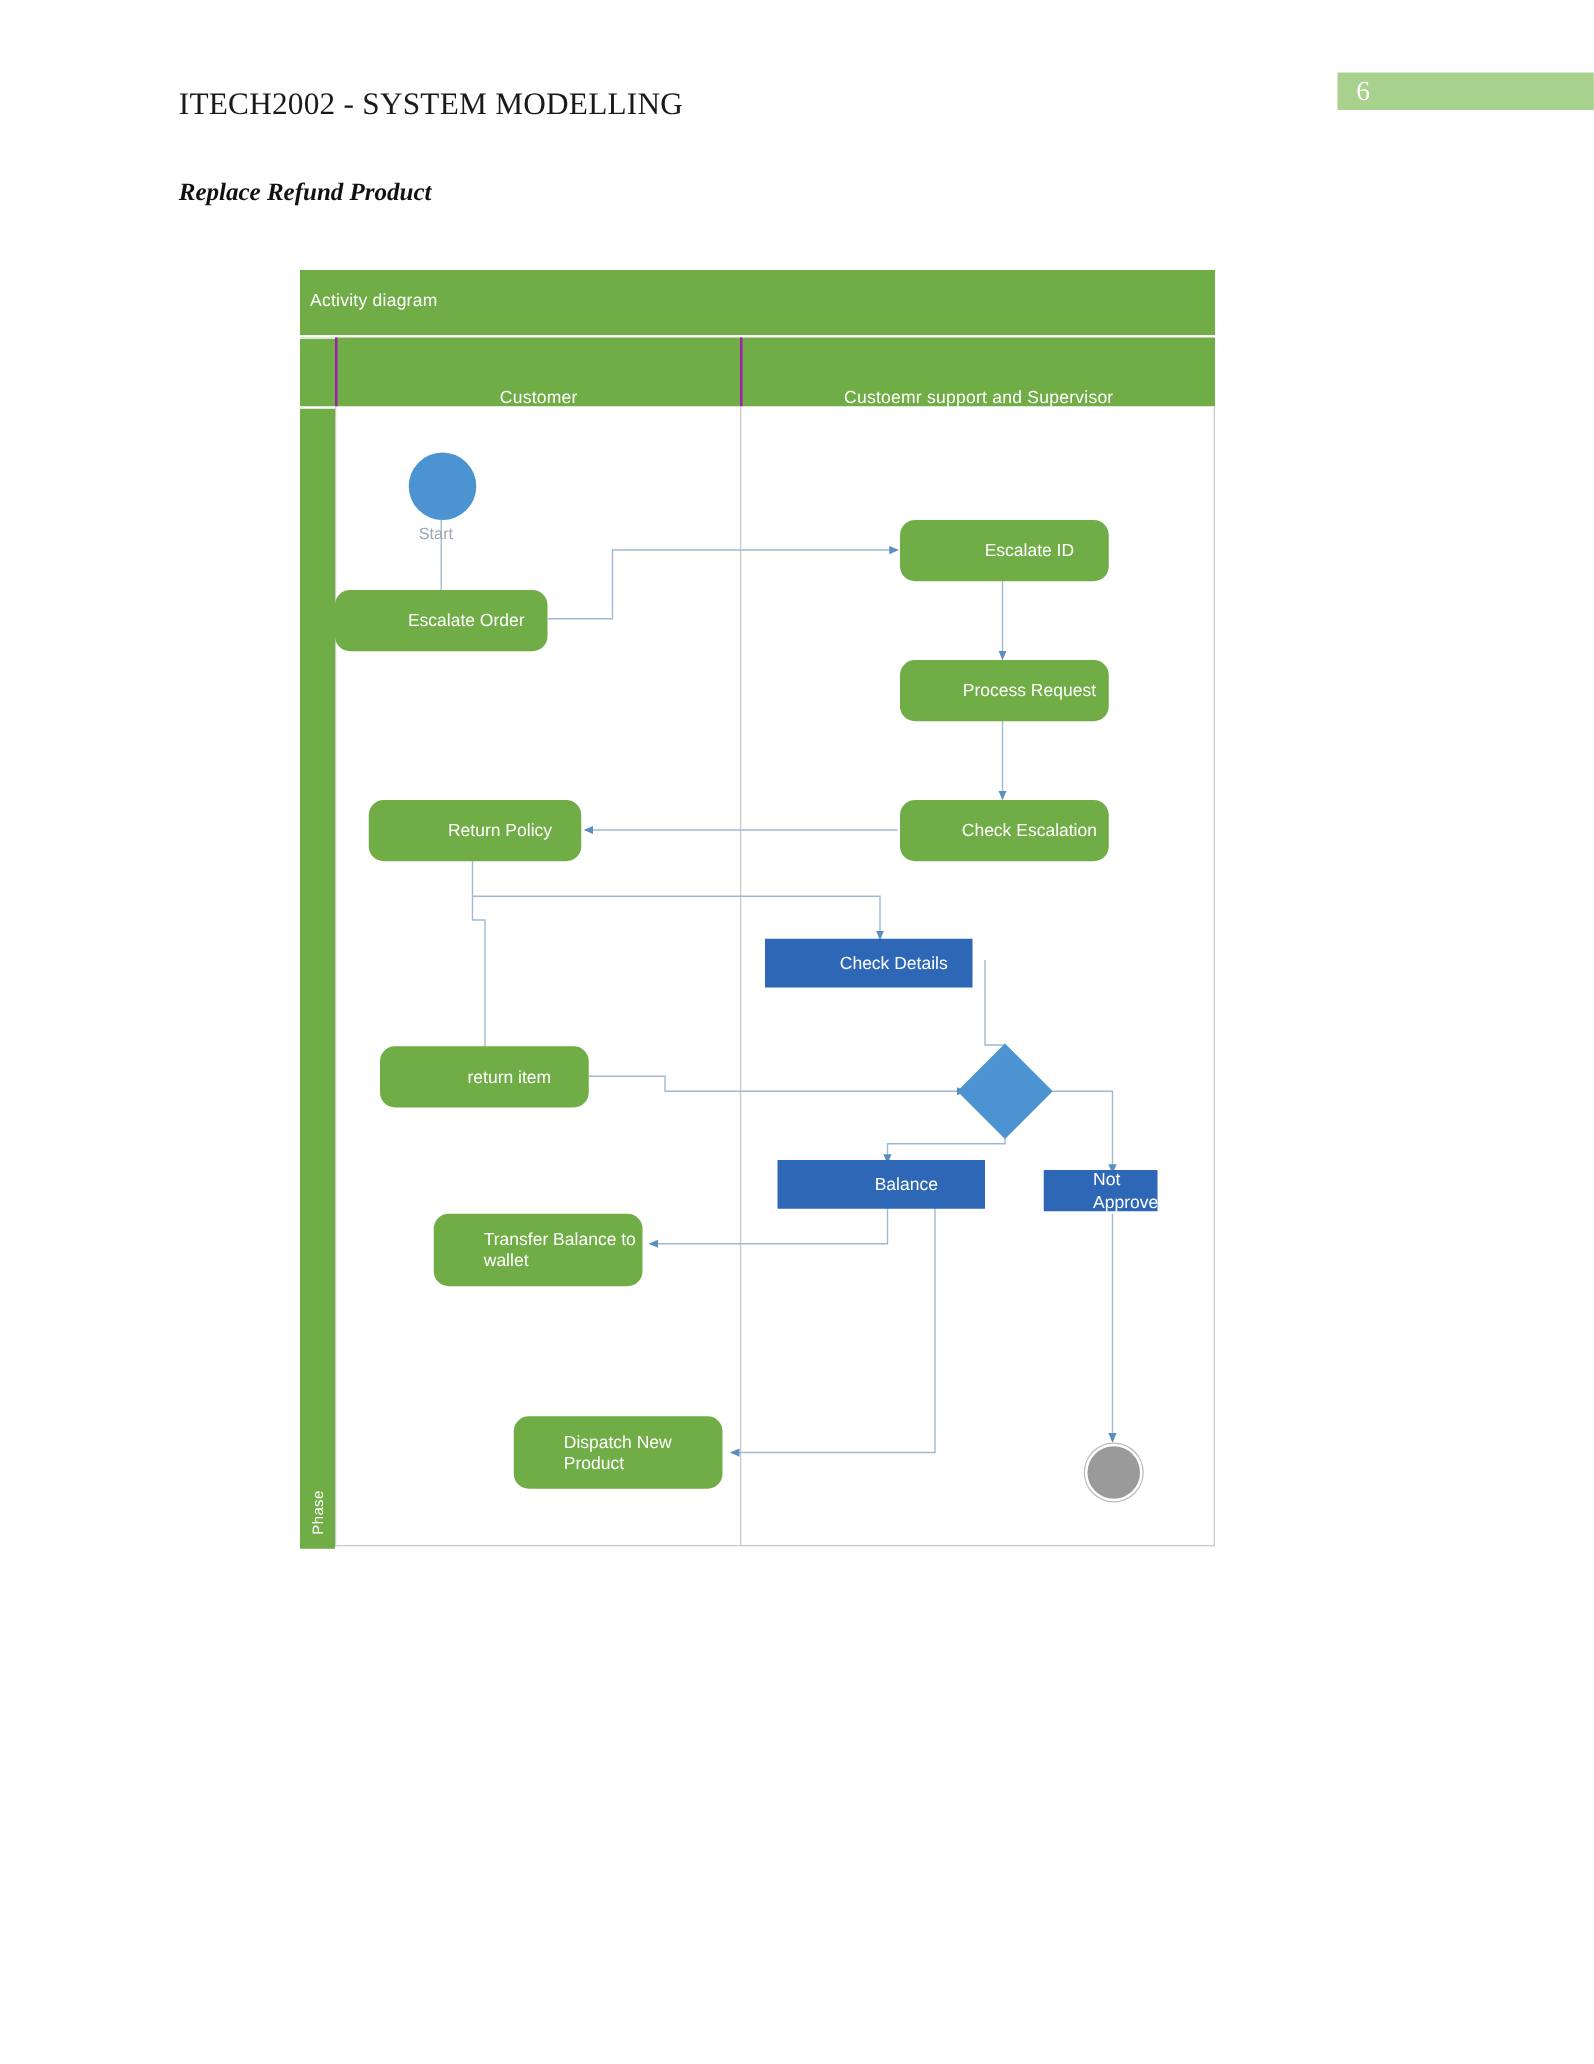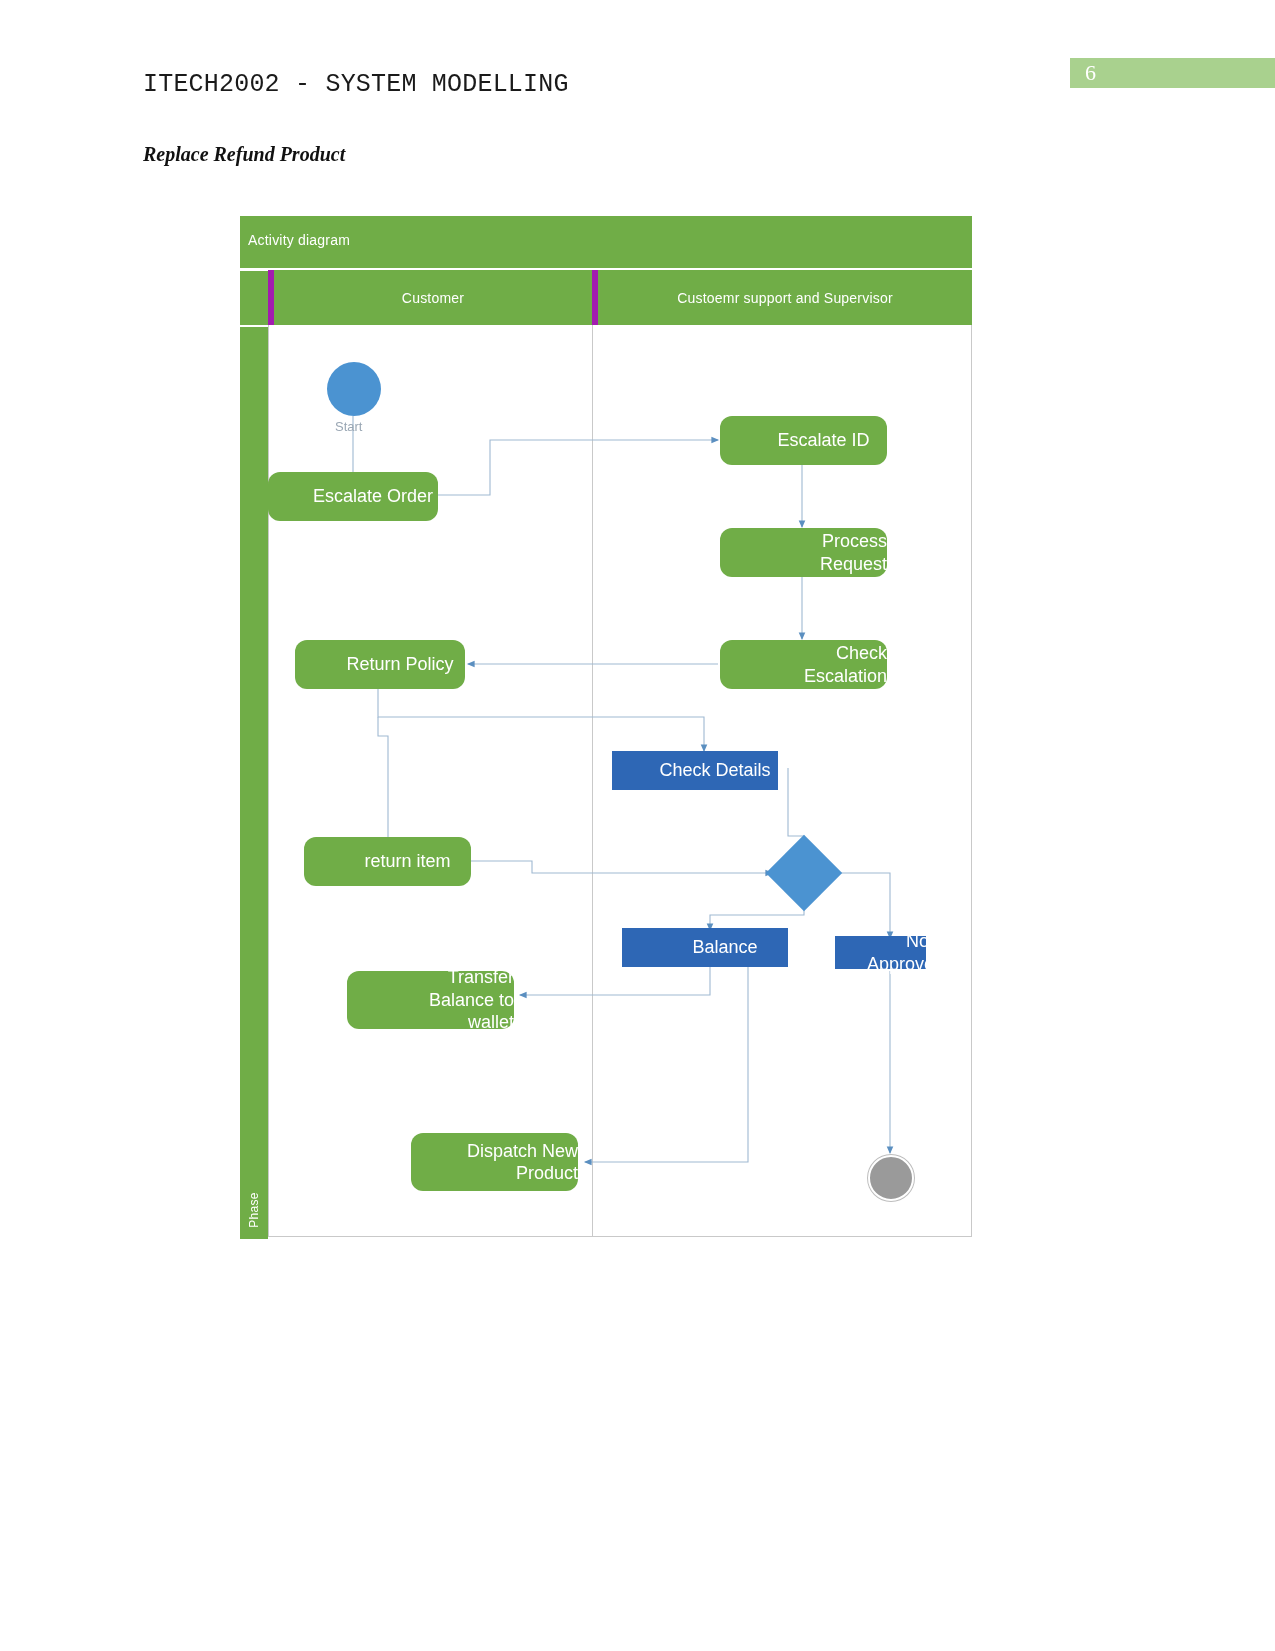--- a/index.html
+++ b/index.html
@@ -21,21 +21,21 @@
     width: 1275px;
     height: 1651px;
     background: #ffffff;
   }
 
   
   .doc-header {
     position: absolute;
     left: 143px;
     top: 70px;
-    font-family: Liberation Mono, monospace;
+    font-family: Liberation Serif, serif;
     font-size: 25px;
     color: #1a1a1a;
     letter-spacing: 0.2px;
     white-space: nowrap;
   }
   .page-number-band {
     position: absolute;
     left: 1070px;
     top: 58px;
     width: 205px;
@@ -101,24 +101,24 @@
     width: 28px;
     height: 55px;
     background: #70ad47;
     border-top: 1px solid #ffffff;
   }
   .lane-head {
     position: absolute;
     top: 0;
     height: 55px;
     background: #70ad47;
-    border-left: 6px solid #a21caf;
+    border-left: 2px solid #a21caf;
     box-sizing: border-box;
     display: flex;
-    align-items: center;
+    align-items: flex-end;
     justify-content: center;
   }
   .lane-head span {
     font-size: 14px;
     color: #ffffff;
     letter-spacing: 0.2px;
   }
   .lane-head-1 { left: 28px;  width: 324px; }
   .lane-head-2 { left: 352px; width: 380px; }
 
@@ -174,23 +174,23 @@
     position: absolute;
     left: 0; top: 0;
   }
 
   .node {
     position: absolute;
     box-sizing: border-box;
     display: flex;
     align-items: center;
     justify-content: center;
-    text-align: right;
-    color: #ffffff;
-    font-size: 18px;
+    text-align: left;
+    color: #ffffff;
+    font-size: 14px;
     line-height: 1.25;
     padding-left: 40px;
   }
   .node.action {
     background: #70ad47;
     border-radius: 12px;
   }
   .node.blue {
     background: #2e67b5;
     border-radius: 0;

